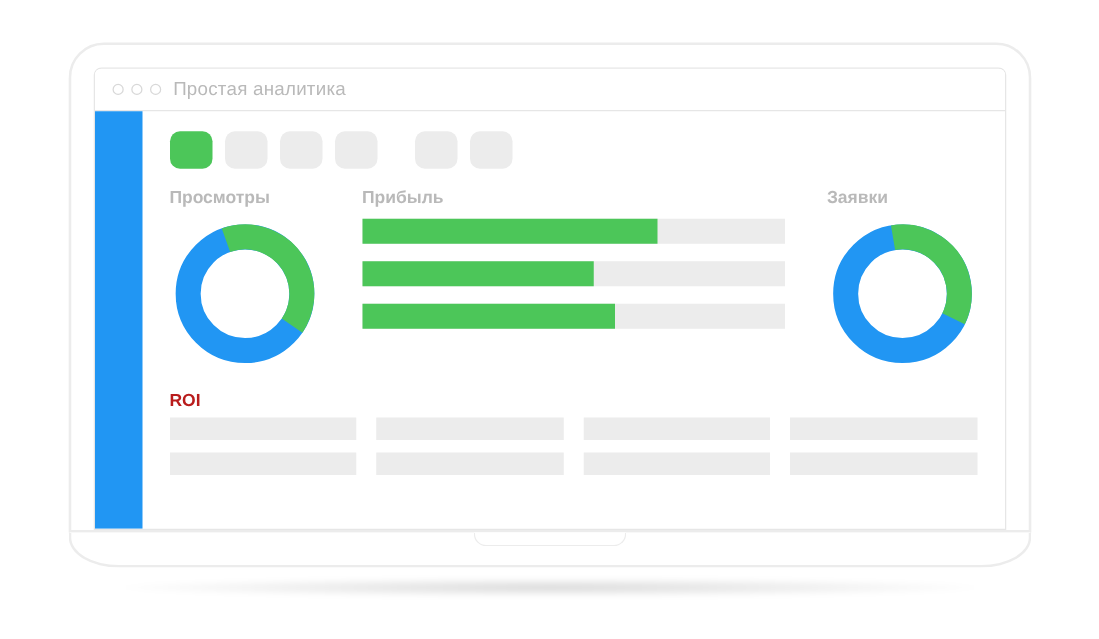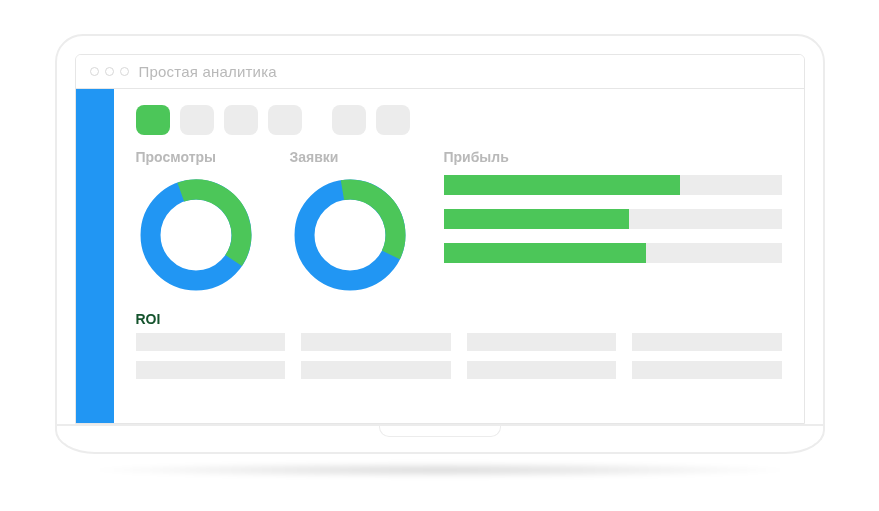--- a/index.html
+++ b/index.html
@@ -80,21 +80,21 @@
     background:#ececec;
     height:20px;
     margin-bottom:14px;
     position:relative;
   }
   .bar-fill {
     background:#4cc659;
     height:100%;
   }
   .roi-label {
-    color:#14532d;
+    color:#b91c1c;
     font-size:14px;
     margin:12px 0 6px 0;
   }
   .roi-grid { display:flex; gap:16px; }
   .roi-col { flex:1; }
   .roi-cell {
     height:18px; background:#ececec; margin-bottom:10px;
   }
   .base {
     height:28px;
@@ -148,39 +148,39 @@
           </div>
 
           <div class="cols">
             <div class="col">
               <div class="col-label">Просмотры</div>
               <svg class="chart" viewBox="0 0 42 42">
                 <circle cx="21" cy="21" r="15.9155" fill="none" stroke="#2196f3" stroke-width="7"></circle>
                 <circle cx="21" cy="21" r="15.9155" fill="none" stroke="#4cc659" stroke-width="7" stroke-dasharray="40 60" stroke-dashoffset="25" transform="rotate(-20 21 21)"></circle>
               </svg>
             </div>
-            <div class="col">
-              <div class="col-label">Заявки</div>
-              <svg class="chart" viewBox="0 0 42 42">
-                <circle cx="21" cy="21" r="15.9155" fill="none" stroke="#2196f3" stroke-width="7"></circle>
-                <circle cx="21" cy="21" r="15.9155" fill="none" stroke="#4cc659" stroke-width="7" stroke-dasharray="35 65" stroke-dashoffset="25" transform="rotate(-10 21 21)"></circle>
-              </svg>
-            </div>
             <div class="col bars-col">
               <div class="col-label">Прибыль</div>
               <div class="bar-row">
                   <div class="bar-fill" style="width:70%"></div>
                 </div>
               <div class="bar-row">
                   <div class="bar-fill" style="width:55%"></div>
                 </div>
               <div class="bar-row">
                   <div class="bar-fill" style="width:60%"></div>
                 </div>
             </div>
+            <div class="col">
+              <div class="col-label">Заявки</div>
+              <svg class="chart" viewBox="0 0 42 42">
+                <circle cx="21" cy="21" r="15.9155" fill="none" stroke="#2196f3" stroke-width="7"></circle>
+                <circle cx="21" cy="21" r="15.9155" fill="none" stroke="#4cc659" stroke-width="7" stroke-dasharray="35 65" stroke-dashoffset="25" transform="rotate(-10 21 21)"></circle>
+              </svg>
+            </div>
           </div>
 
           <div class="roi-label">ROI</div>
           <div class="roi-grid">
             <div class="roi-col">
               <div class="roi-cell"></div>
               <div class="roi-cell"></div>
             </div>
             <div class="roi-col">
               <div class="roi-cell"></div>

